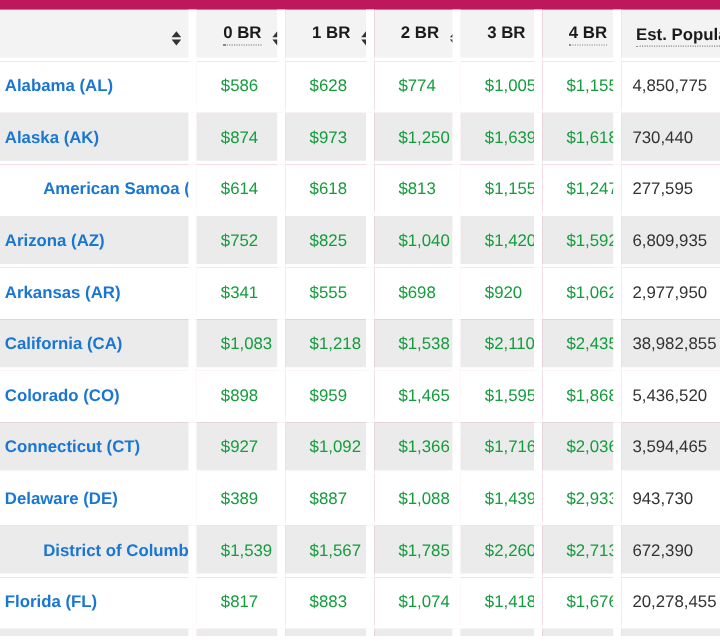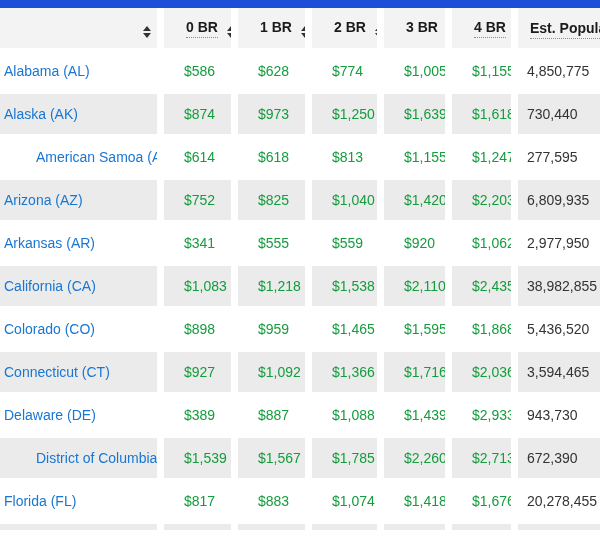--- a/index.html
+++ b/index.html
@@ -1,20 +1,20 @@
 <!DOCTYPE html>
 <html><head>
 <meta charset="utf-8">
 <style>
   html,body { margin:0; padding:0; }
   body { font-family:"Liberation Sans","DejaVu Sans",sans-serif; background:#fff; }
 
   .viewport {
     position:relative; width:600px; height:530px; overflow:hidden;
-    background:#1d4ed8; padding-top:8px; box-sizing:border-box;
+    background:#be185d; padding-top:8px; box-sizing:border-box;
   }
 
   table.rent-table {
     border-collapse:separate; border-spacing:0;
     table-layout:fixed; width:688px;
   }
   th, td {
     box-sizing:border-box; height:43px; padding:0;
     border-bottom:3px solid #fff; border-right:7px solid #fff;
     vertical-align:middle; font-size:14px; white-space:nowrap; overflow:hidden;
@@ -32,21 +32,21 @@
   .sort-icon i { display:block; width:0; height:0; border-left:4px solid transparent; border-right:4px solid transparent; }
   .sort-icon .tri-up   { border-bottom:5px solid #333; }
   .sort-icon .tri-down { border-top:5px solid #333; }
 
   
   tr.striped td { background:#ebebeb; }
   tr.plain td   { background:#ffffff; }
 
   td.state-cell { padding-left:4px; }
   tr.indent td.state-cell { padding-left:36px; }
-  a.state-link { color:#1976d2; font-weight:normal; text-decoration:none; }
+  a.state-link { color:#1976d2; font-weight:bold; text-decoration:none; }
 
   td.rent-cell { color:#149c3d; font-weight:400; padding-left:20px; }
   td.pop-cell  { color:#333333; padding-left:9px; }
 
   tr.sliver td { border-bottom:none; height:60px; }
 </style>
 </head>
 <body>
 
 <div class="viewport">
@@ -116,28 +116,28 @@
           <td class="rent-cell">$1,155</td>
           <td class="rent-cell">$1,247</td>
           <td class="pop-cell">277,595</td>
         </tr>
         <tr class="striped">
           <td class="state-cell"><a class="state-link" href="#">Arizona (AZ)</a></td>
           <td class="rent-cell">$752</td>
           <td class="rent-cell">$825</td>
           <td class="rent-cell">$1,040</td>
           <td class="rent-cell">$1,420</td>
-          <td class="rent-cell">$2,203</td>
+          <td class="rent-cell">$1,592</td>
           <td class="pop-cell">6,809,935</td>
         </tr>
         <tr class="plain">
           <td class="state-cell"><a class="state-link" href="#">Arkansas (AR)</a></td>
           <td class="rent-cell">$341</td>
           <td class="rent-cell">$555</td>
-          <td class="rent-cell">$559</td>
+          <td class="rent-cell">$698</td>
           <td class="rent-cell">$920</td>
           <td class="rent-cell">$1,062</td>
           <td class="pop-cell">2,977,950</td>
         </tr>
         <tr class="striped">
           <td class="state-cell"><a class="state-link" href="#">California (CA)</a></td>
           <td class="rent-cell">$1,083</td>
           <td class="rent-cell">$1,218</td>
           <td class="rent-cell">$1,538</td>
           <td class="rent-cell">$2,110</td>

